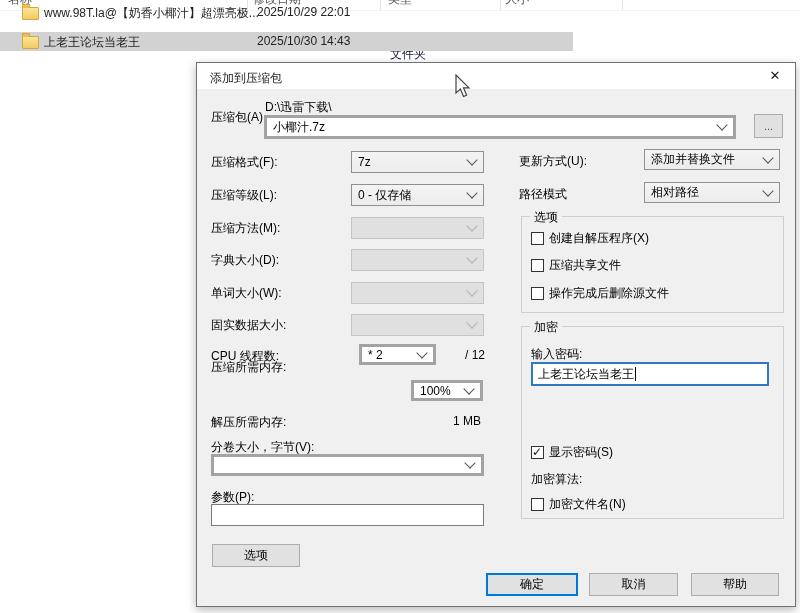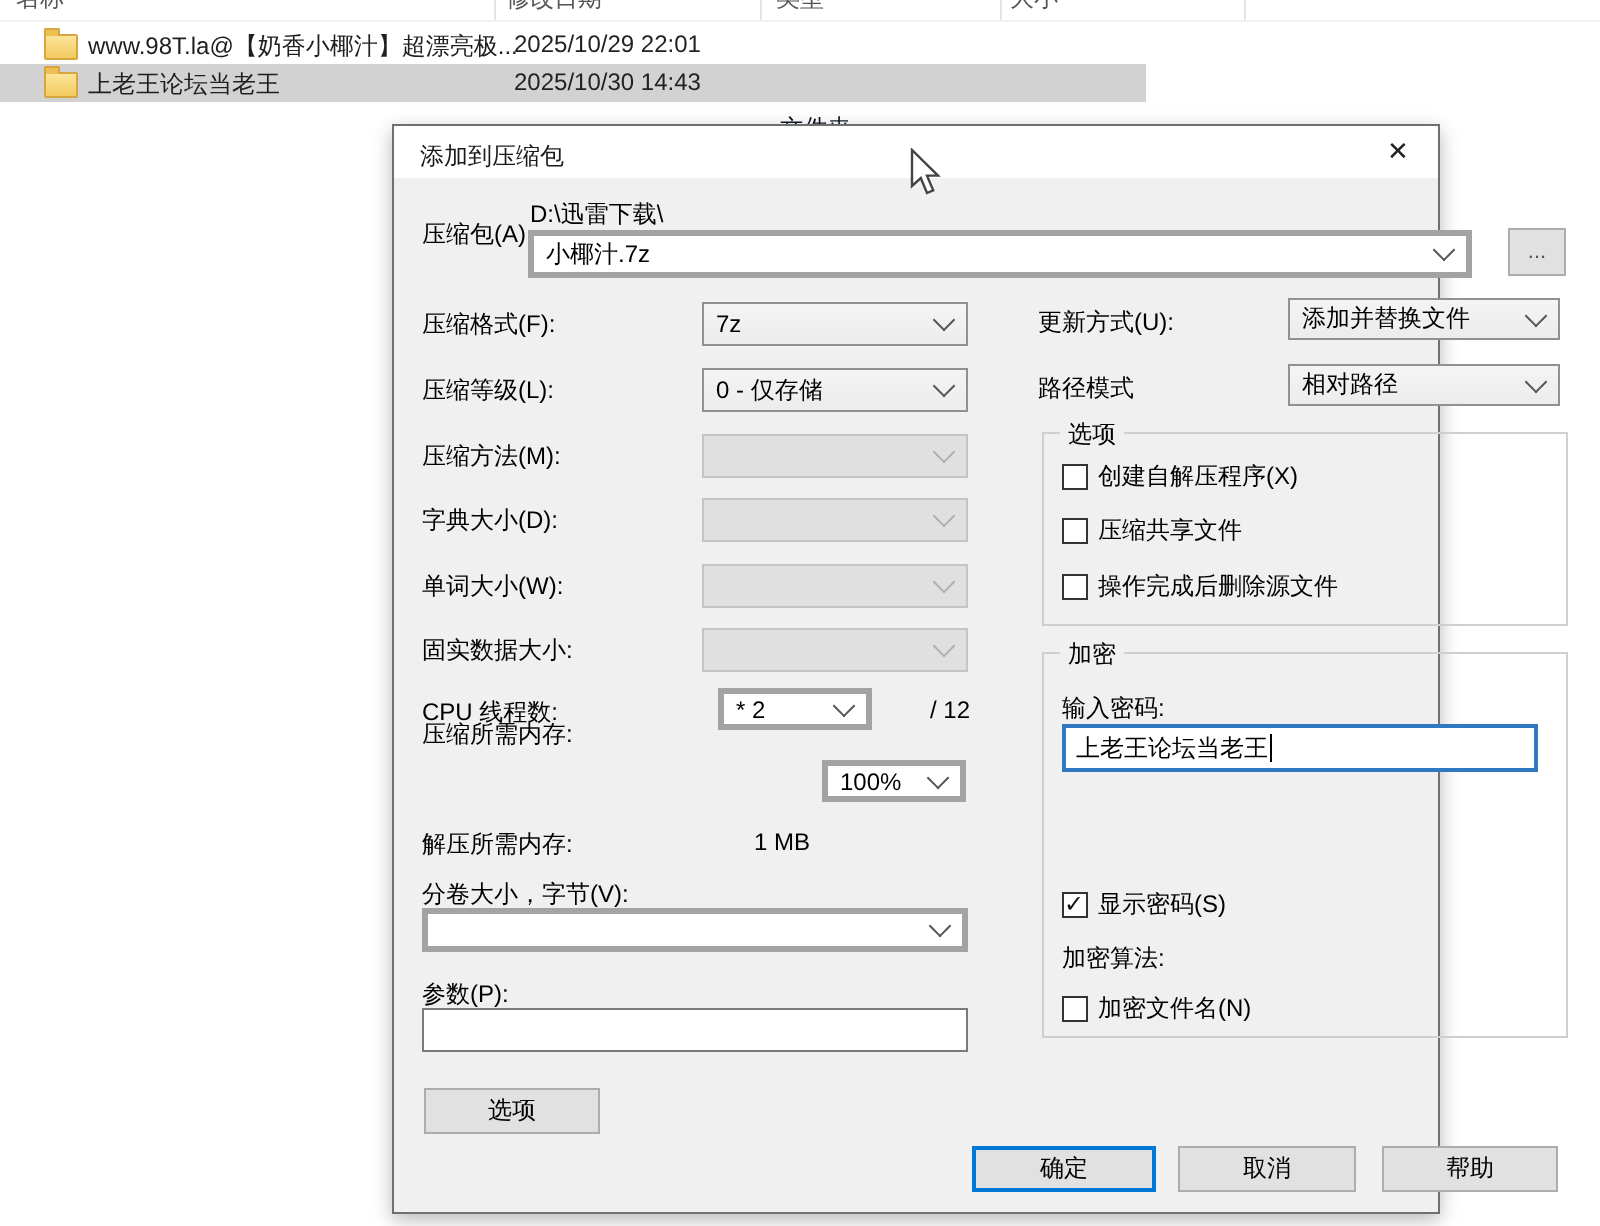--- a/index.html
+++ b/index.html
@@ -12,21 +12,21 @@
   .lv-header .h-sep{position:absolute;top:0;width:1px;height:10px;background:#e4e4e4;}
   .lv-row{position:absolute;left:0;height:19px;display:flex;align-items:center;font-size:12px;color:#1f1f1f;}
   .lv-row .cell-name{position:absolute;left:44px;top:2px;white-space:nowrap;}
   .lv-row .cell-date{position:absolute;left:257px;top:2px;color:#222;}
   .lv-row .cell-type{position:absolute;left:390px;top:2px;color:#0f172a;margin-top:41px;}
   .row-hl{background:#d2d2d2;}
   .folder{position:absolute;left:22px;top:4px;width:15px;height:11px;background:linear-gradient(#fce49a,#f2cb60);border:1px solid #d8a63e;border-radius:1px;}
   .folder::before{content:"";position:absolute;top:-4px;left:-1px;width:6px;height:3px;background:#ecc054;border:1px solid #d8a63e;border-bottom:none;border-radius:1px 1px 0 0;}
 
   
-  .dialog{position:absolute;left:196px;top:62px;width:524px;height:545px;background:#f0f0f0;border:1px solid #707070;box-shadow:0 3px 9px rgba(0,0,0,.28);box-sizing:border-box;font-size:12px;color:#000;padding-left:39px;}
+  .dialog{position:absolute;left:196px;top:62px;width:600px;height:545px;background:#f0f0f0;border:1px solid #707070;box-shadow:0 3px 9px rgba(0,0,0,.28);box-sizing:border-box;font-size:12px;color:#000;padding-left:39px;}
   .titlebar{position:absolute;left:0;top:0;width:100%;height:26px;background:#ffffff;}
   .title-text{position:absolute;left:13px;top:7px;font-size:12px;color:#1a1a1a;}
   .close-btn{position:absolute;right:4px;top:0;width:32px;height:26px;text-align:center;line-height:26px;font-size:13px;color:#222;cursor:default;}
 
   .lbl{position:absolute;white-space:nowrap;color:#000;}
 
   .combo{position:absolute;box-sizing:border-box;height:22px;background:linear-gradient(#f4f4f4,#ececec);border:1px solid #919191;display:flex;align-items:center;padding:0 20px 0 6px;white-space:nowrap;overflow:hidden;}
   .combo.white{background:#ffffff;border:3px solid #a3a3a3;}
   .combo.disabled{background:#e0e0e0;border:1px solid #c4c4c4;color:#8a8a8a;}
   .combo.greyed{background:#e8e8e8;border:1px solid #b5b5b5;color:#444;}
@@ -61,21 +61,21 @@
     <span class="h-label" style="left:8px">名称</span>
     <span class="h-label" style="left:253px">修改日期</span>
     <span class="h-label" style="left:388px">类型</span>
     <span class="h-label" style="left:505px">大小</span>
     <span class="h-sep" style="left:247px"></span>
     <span class="h-sep" style="left:380px"></span>
     <span class="h-sep" style="left:500px"></span>
     <span class="h-sep" style="left:622px"></span>
   </div>
 
-  <div class="lv-row" style="top:13px;width:573px;">
+  <div class="lv-row" style="top:3px;width:573px;">
     <span class="folder"></span>
     <span class="cell-name">www.98T.la@【奶香小椰汁】超漂亮极...</span>
     <span class="cell-date">2025/10/29 22:01</span>
     <span class="cell-type">文件夹</span>
   </div>
 
   <div class="lv-row row-hl" style="top:32px;width:573px;">
     <span class="folder"></span>
     <span class="cell-name">上老王论坛当老王</span>
     <span class="cell-date">2025/10/30 14:43</span>

